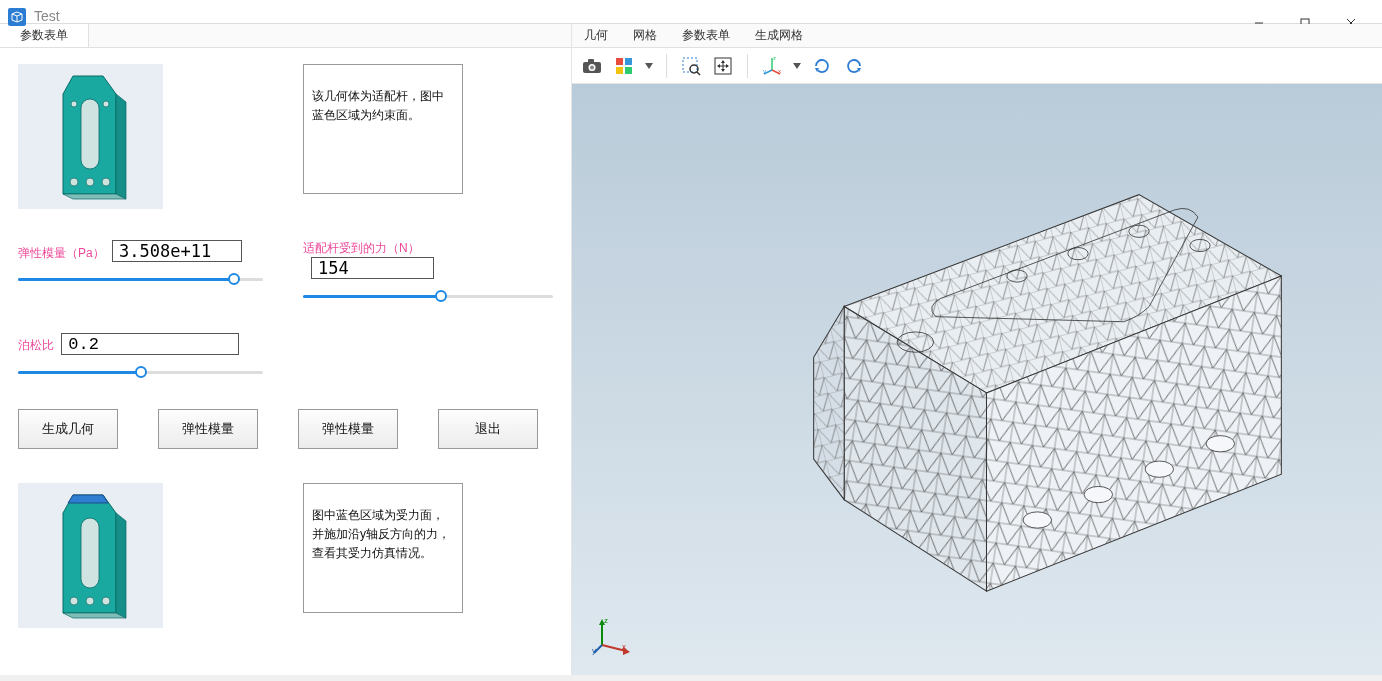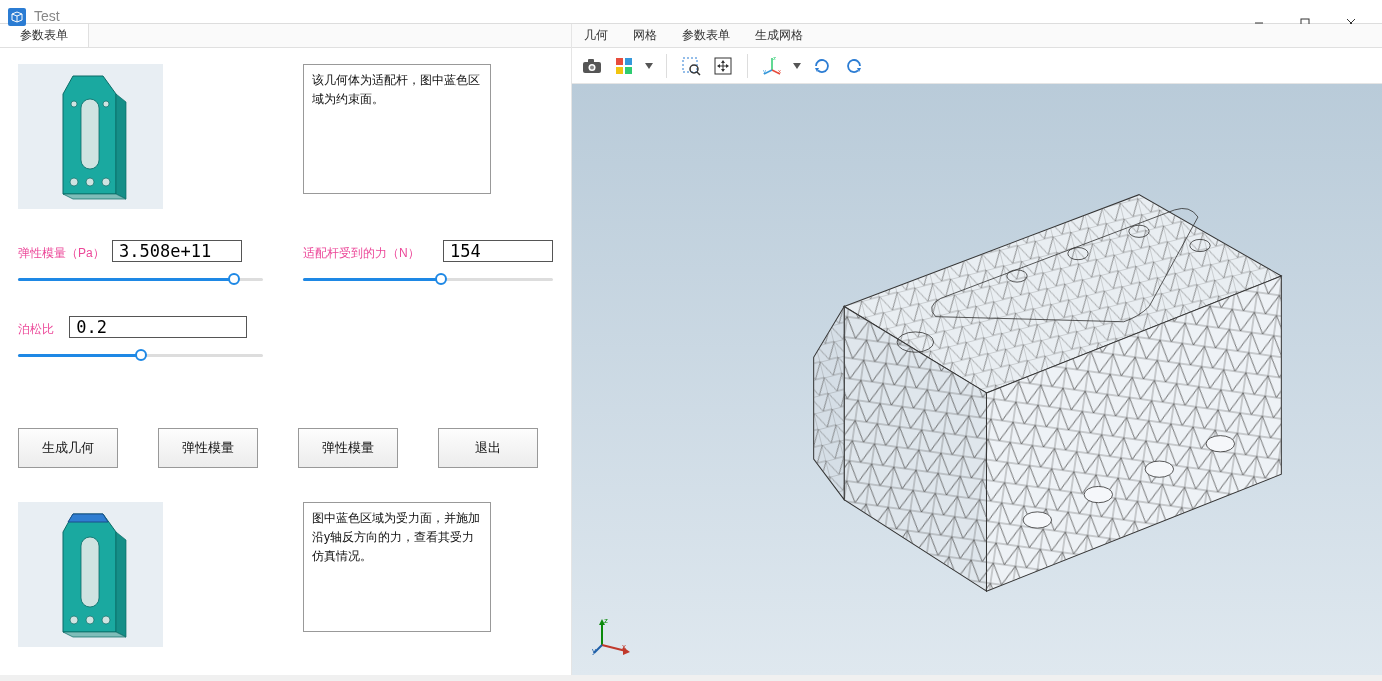--- a/index.html
+++ b/index.html
@@ -83,22 +83,22 @@
 .col.narrow{flex:0 0 245px;}
 .thumb {
   width:145px;height:145px;
   border:0;
   background:#eef2f5;
   display:inline-block;
   position:relative;
 }
 .desc-box {
   border:1px solid #999;
-  padding:6px 8px;
-  width:188px;
+  padding:22px 8px;
+  width:160px;
   height:130px;
   font-size:12px;
   line-height:1.6;
   color:#111;
 }
 .param-label {
   font-size:12px;
   color:#ec4899;
   display:inline-block;
 }
@@ -129,21 +129,20 @@
 .btn-row{display:flex; gap:30px; justify-content:flex-start;}
 .push-btn{
   border:1px solid #999;
   background:linear-gradient(#fdfdfd,#ececec);
   padding:0;
   width:100px;height:40px;
   font-size:13px;
   color:#111;
   display:flex;align-items:center;justify-content:center;
   cursor:default;
-  margin-top:36px;
 }
 .right-panel{
   flex:1;
   display:flex;
   flex-direction:column;
 }
 .right-tabbar{
   height:24px;background:#fafafa;border-bottom:1px solid #e0e0e0;
   display:flex;align-items:center;
 }
@@ -241,35 +240,35 @@
           <div class="slider-wrap">
             <div class="slider">
               <div class="track"></div>
                 <div class="track-fill" style="width:88%"></div>
                 <div class="thumbk" style="left:88%"></div>
             </div>
           </div>
         </div>
         <div class="col">
           <span class="param-label">适配杆受到的力（N）</span>
-          <input class="param-input" style="width: 110px; margin-left: 20px;" value="154">
+          <input class="param-input" style="width: 123px; margin-left: 8px;" value="154">
           <div class="slider-wrap">
             <div class="slider">
               <div class="track"></div>
                 <div class="track-fill" style="width:55%"></div>
                 <div class="thumbk" style="left:55%"></div>
             </div>
           </div>
         </div>
       </div>
 
       <div class="row">
         <div class="col narrow">
           <span class="param-label">泊松比</span>
-          <input class="param-input" style="width: 178px; margin-left: 12px;" value="0.2">
+          <input class="param-input" style="width: 178px; margin-left: 4px; font-family: Liberation Mono, monospace;" value="0.2">
           <div class="slider-wrap">
             <div class="slider">
               <div class="track"></div>
                 <div class="track-fill" style="width:50%"></div>
                 <div class="thumbk" style="left:50%"></div>
             </div>
           </div>
         </div>
       </div>
 

